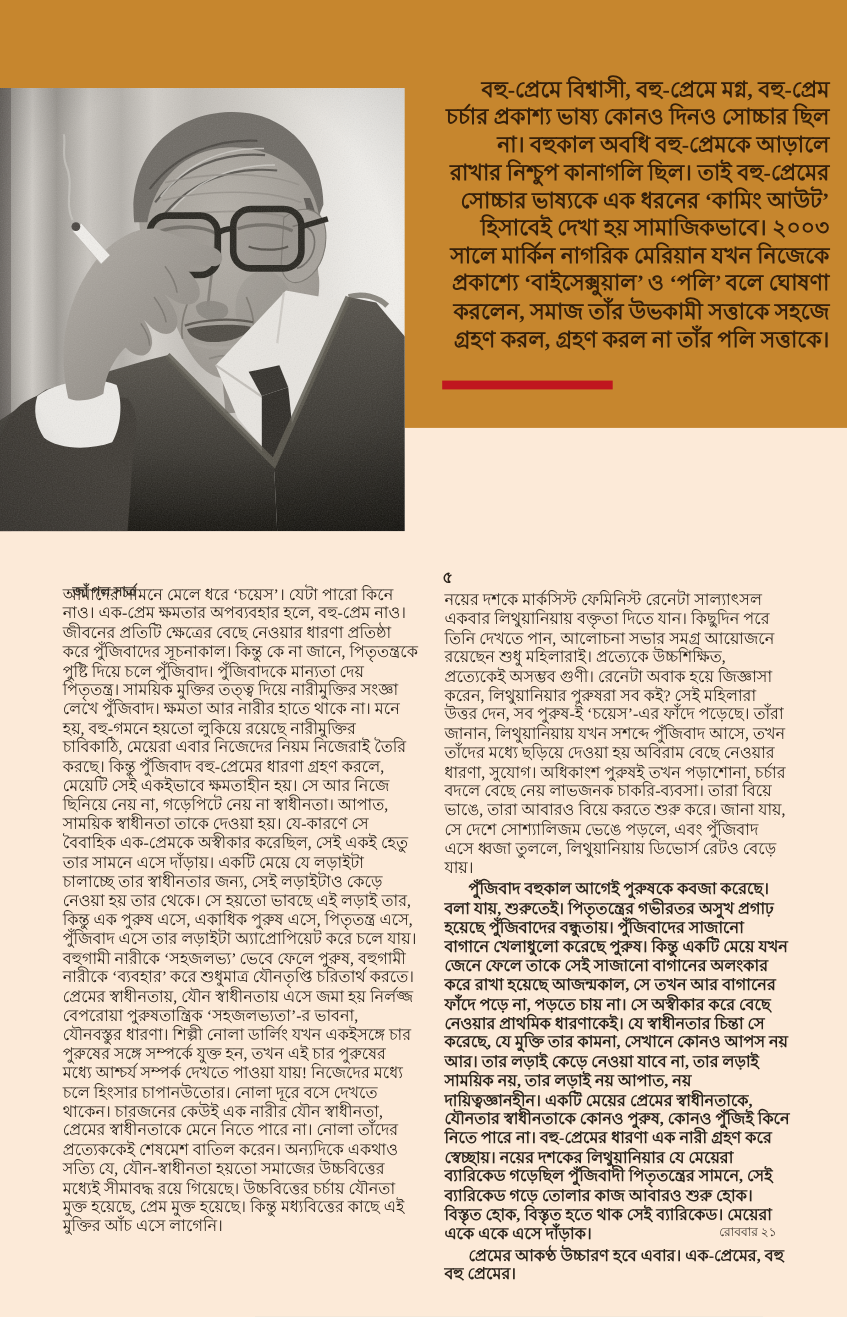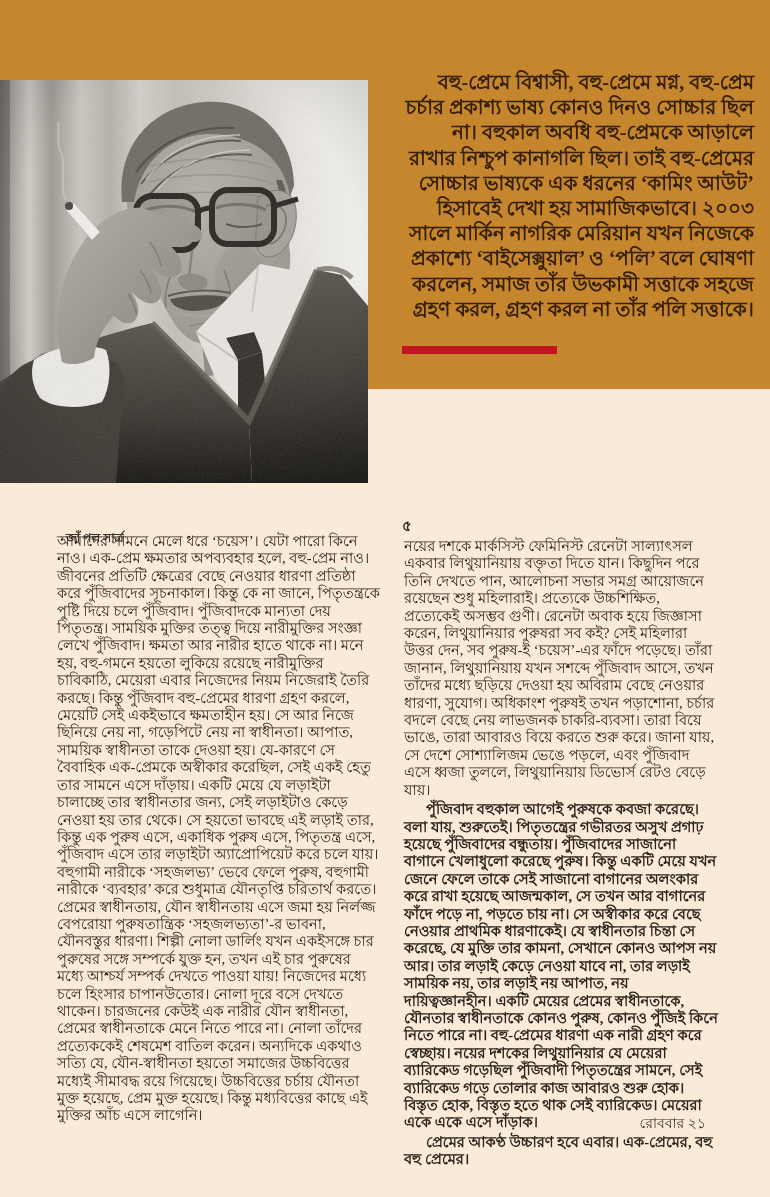--- a/index.html
+++ b/index.html
@@ -43,21 +43,21 @@
   }
   .col p{margin:2px;}
   .col p.indent{text-indent:22px;font-weight:bold;}
   .col-left{left:55px; top:531px; width:327px;}
   .col-right{left:402px; top:517px; width:318px;}
   .section-num{
     font-size:15px; line-height:18px; font-weight:700; margin-bottom:3px;
   }
   .footer{
     position:absolute; top:1112px; right:64px;
-    font-size:14px; color:var(--caption-text);text-align:right;
+    font-size:11px; color:var(--caption-text);text-align:right;
   }
 </style>
 </head>
 <body>
 
 <div class="page">
 
   <div class="top-band"></div>
 
   <figure class="photo" aria-label="Black-and-white portrait of Jean-Paul Sartre in dark-rimmed glasses and v-neck sweater, hand raised to temple holding a cigarette">

